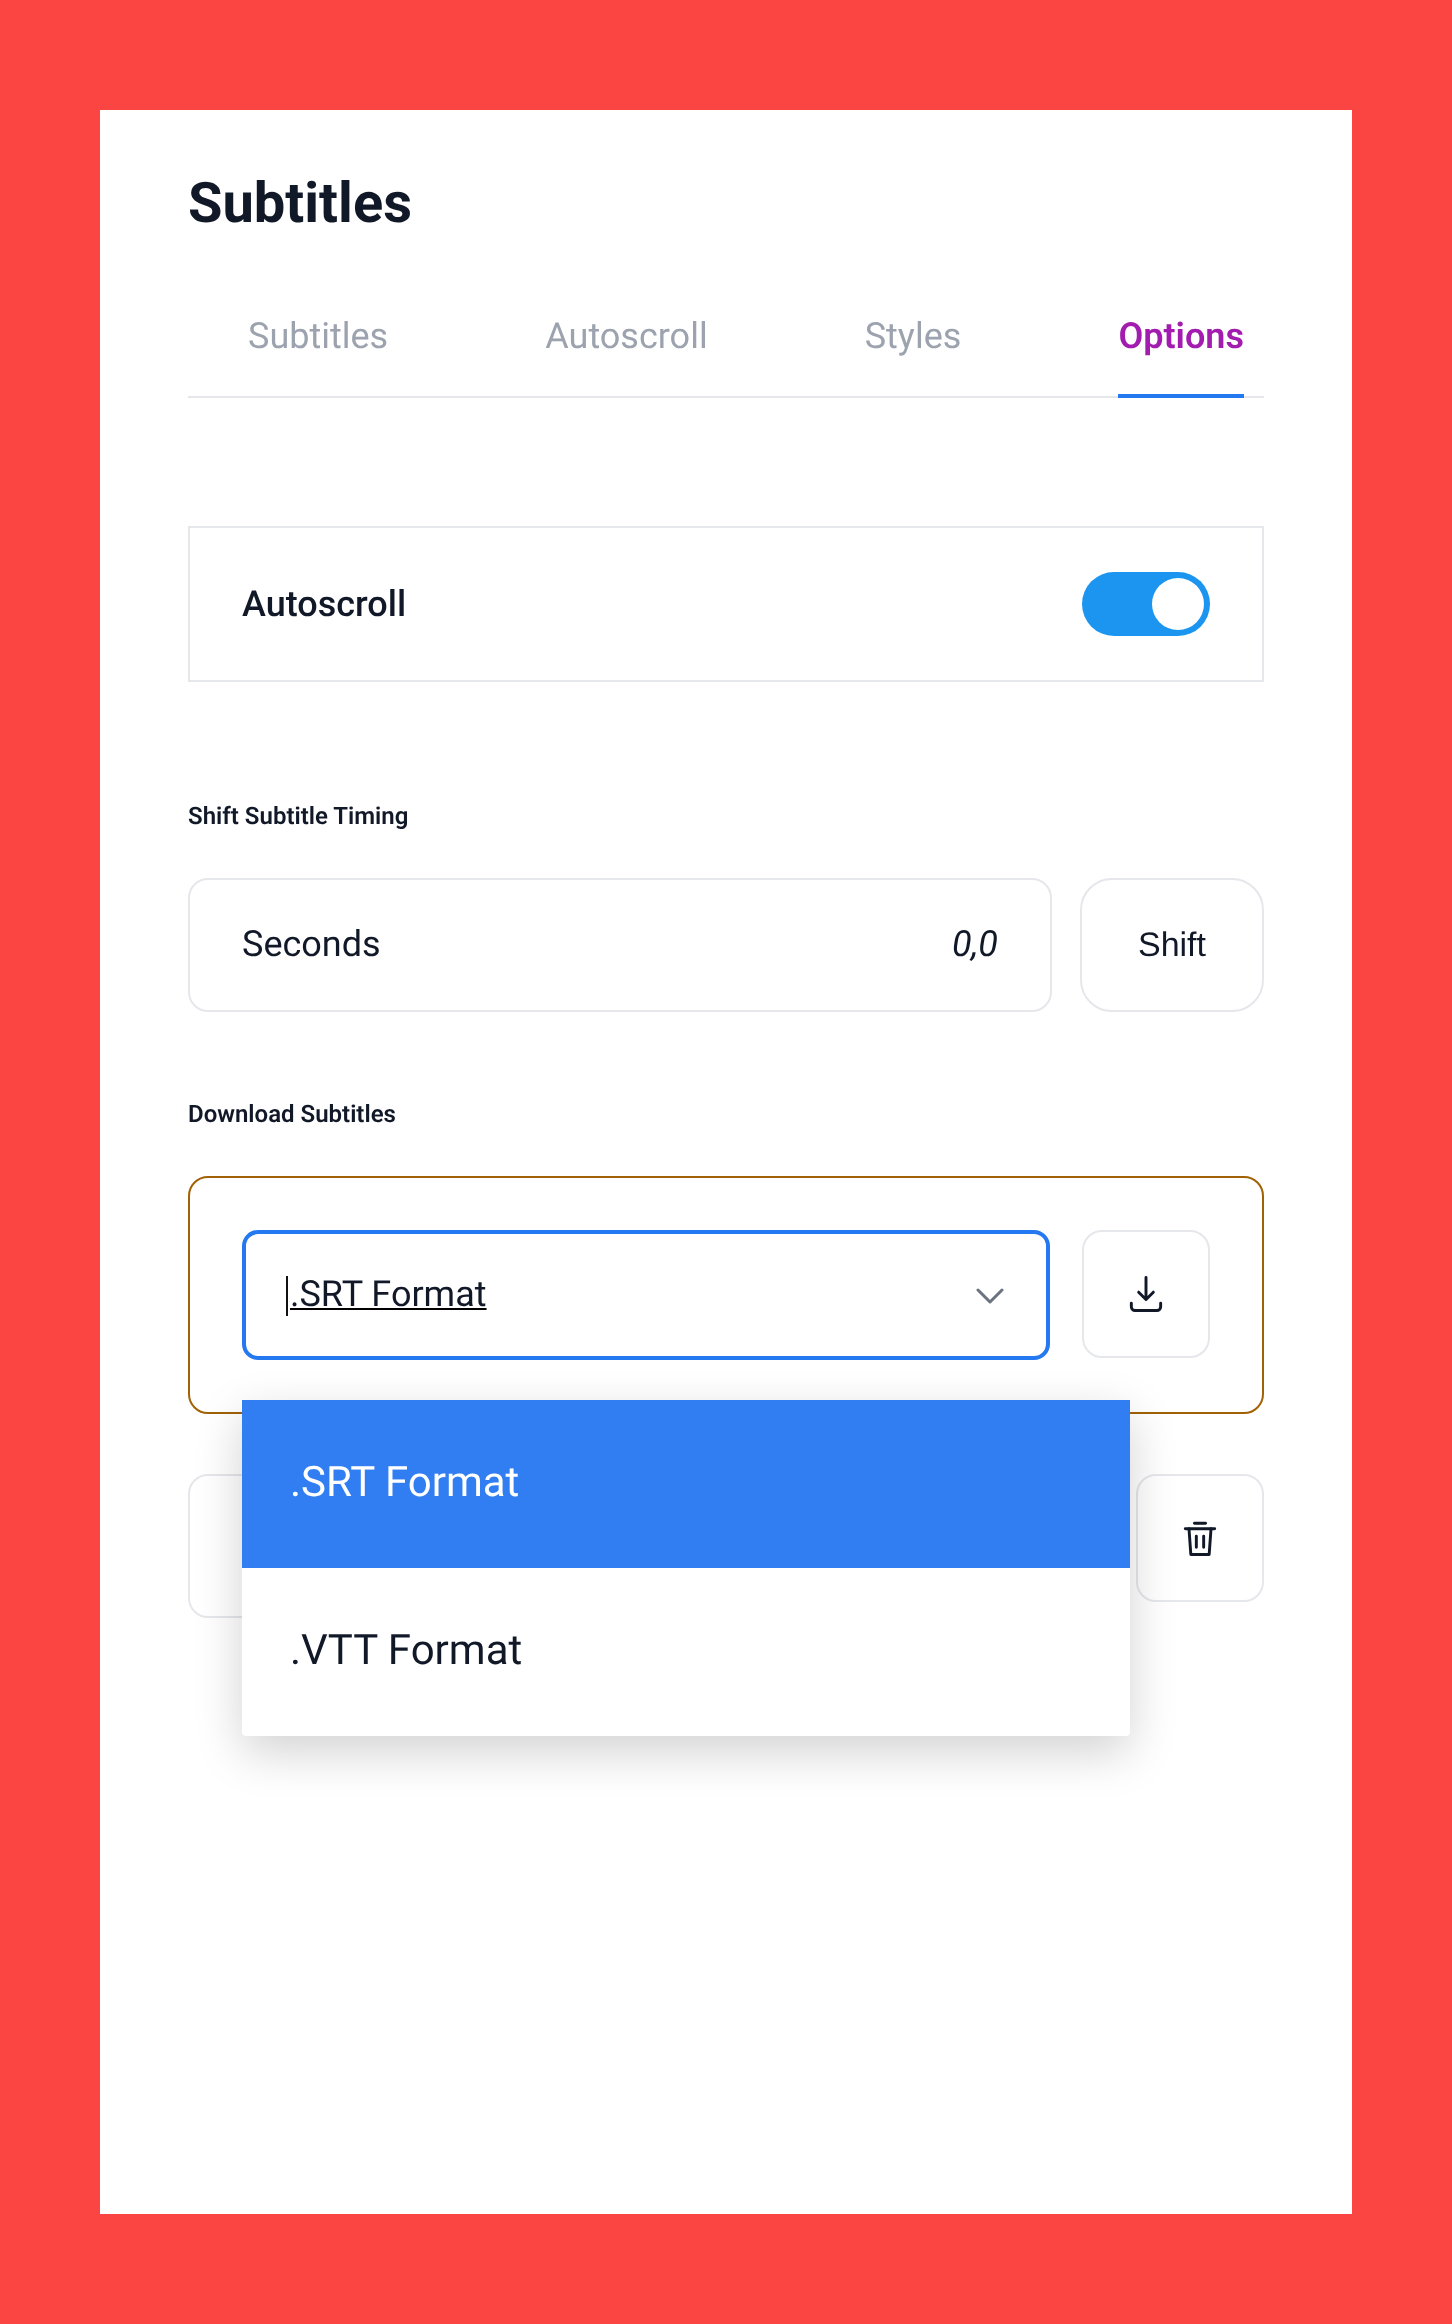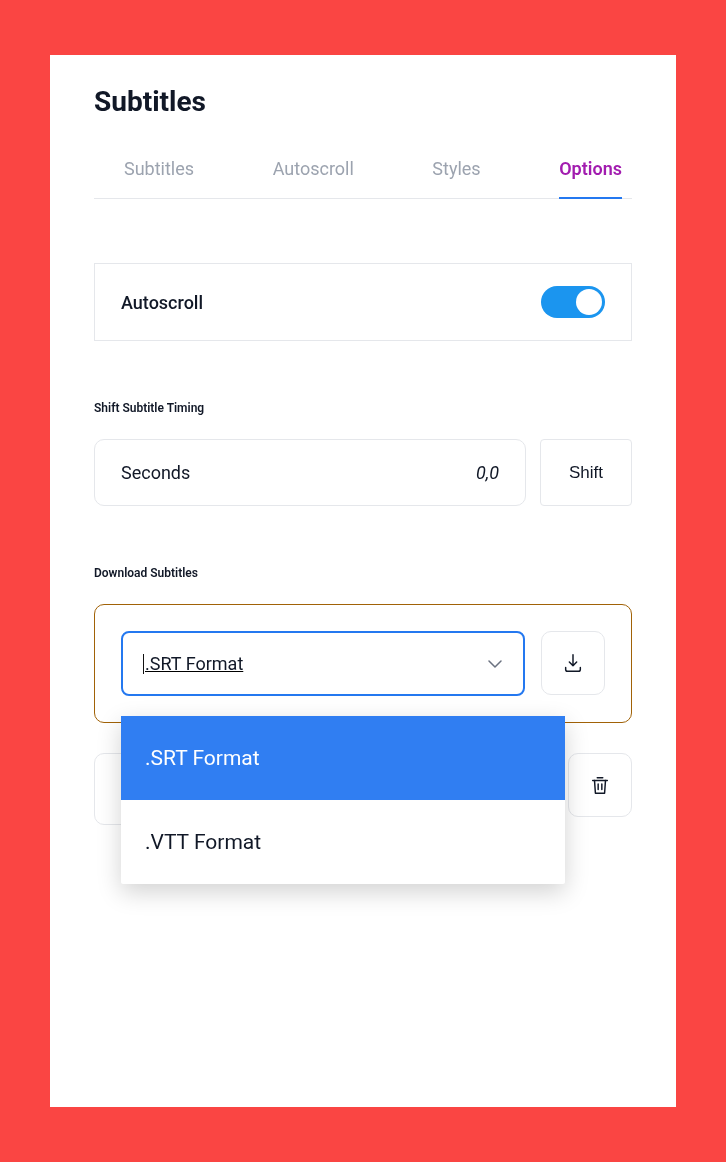--- a/index.html
+++ b/index.html
@@ -80,40 +80,40 @@
   }
   .section-title {
     font-size: 12px;
     font-weight: 600;
     color: #111827;
     margin-bottom: 24px;
   }
   .shift-row {
     display: flex;
     gap: 14px;
-    margin-bottom: 60px;
+    margin-bottom: 44px;
   }
   .seconds-input {
     flex: 1;
     border: 1px solid #e5e7eb;
     border-radius: 10px;
     padding: 22px 26px;
     display: flex;
     justify-content: space-between;
     align-items: center;
     font-size: 18px;
     color: #111827;
   }
   .seconds-value {
     color: #111827;
     font-style: italic;
   }
   .shift-btn {
     border: 1px solid #e5e7eb;
-    border-radius: 4px;
+    border-radius: 16px;
     padding: 22px 20px;
     background: #fff;
     font-size: 17px;
     color: #111827;
     cursor: pointer;
     min-width: 92px;
   }
   .download-card {
     border: 1px solid #a16207;
     border-radius: 10px;

